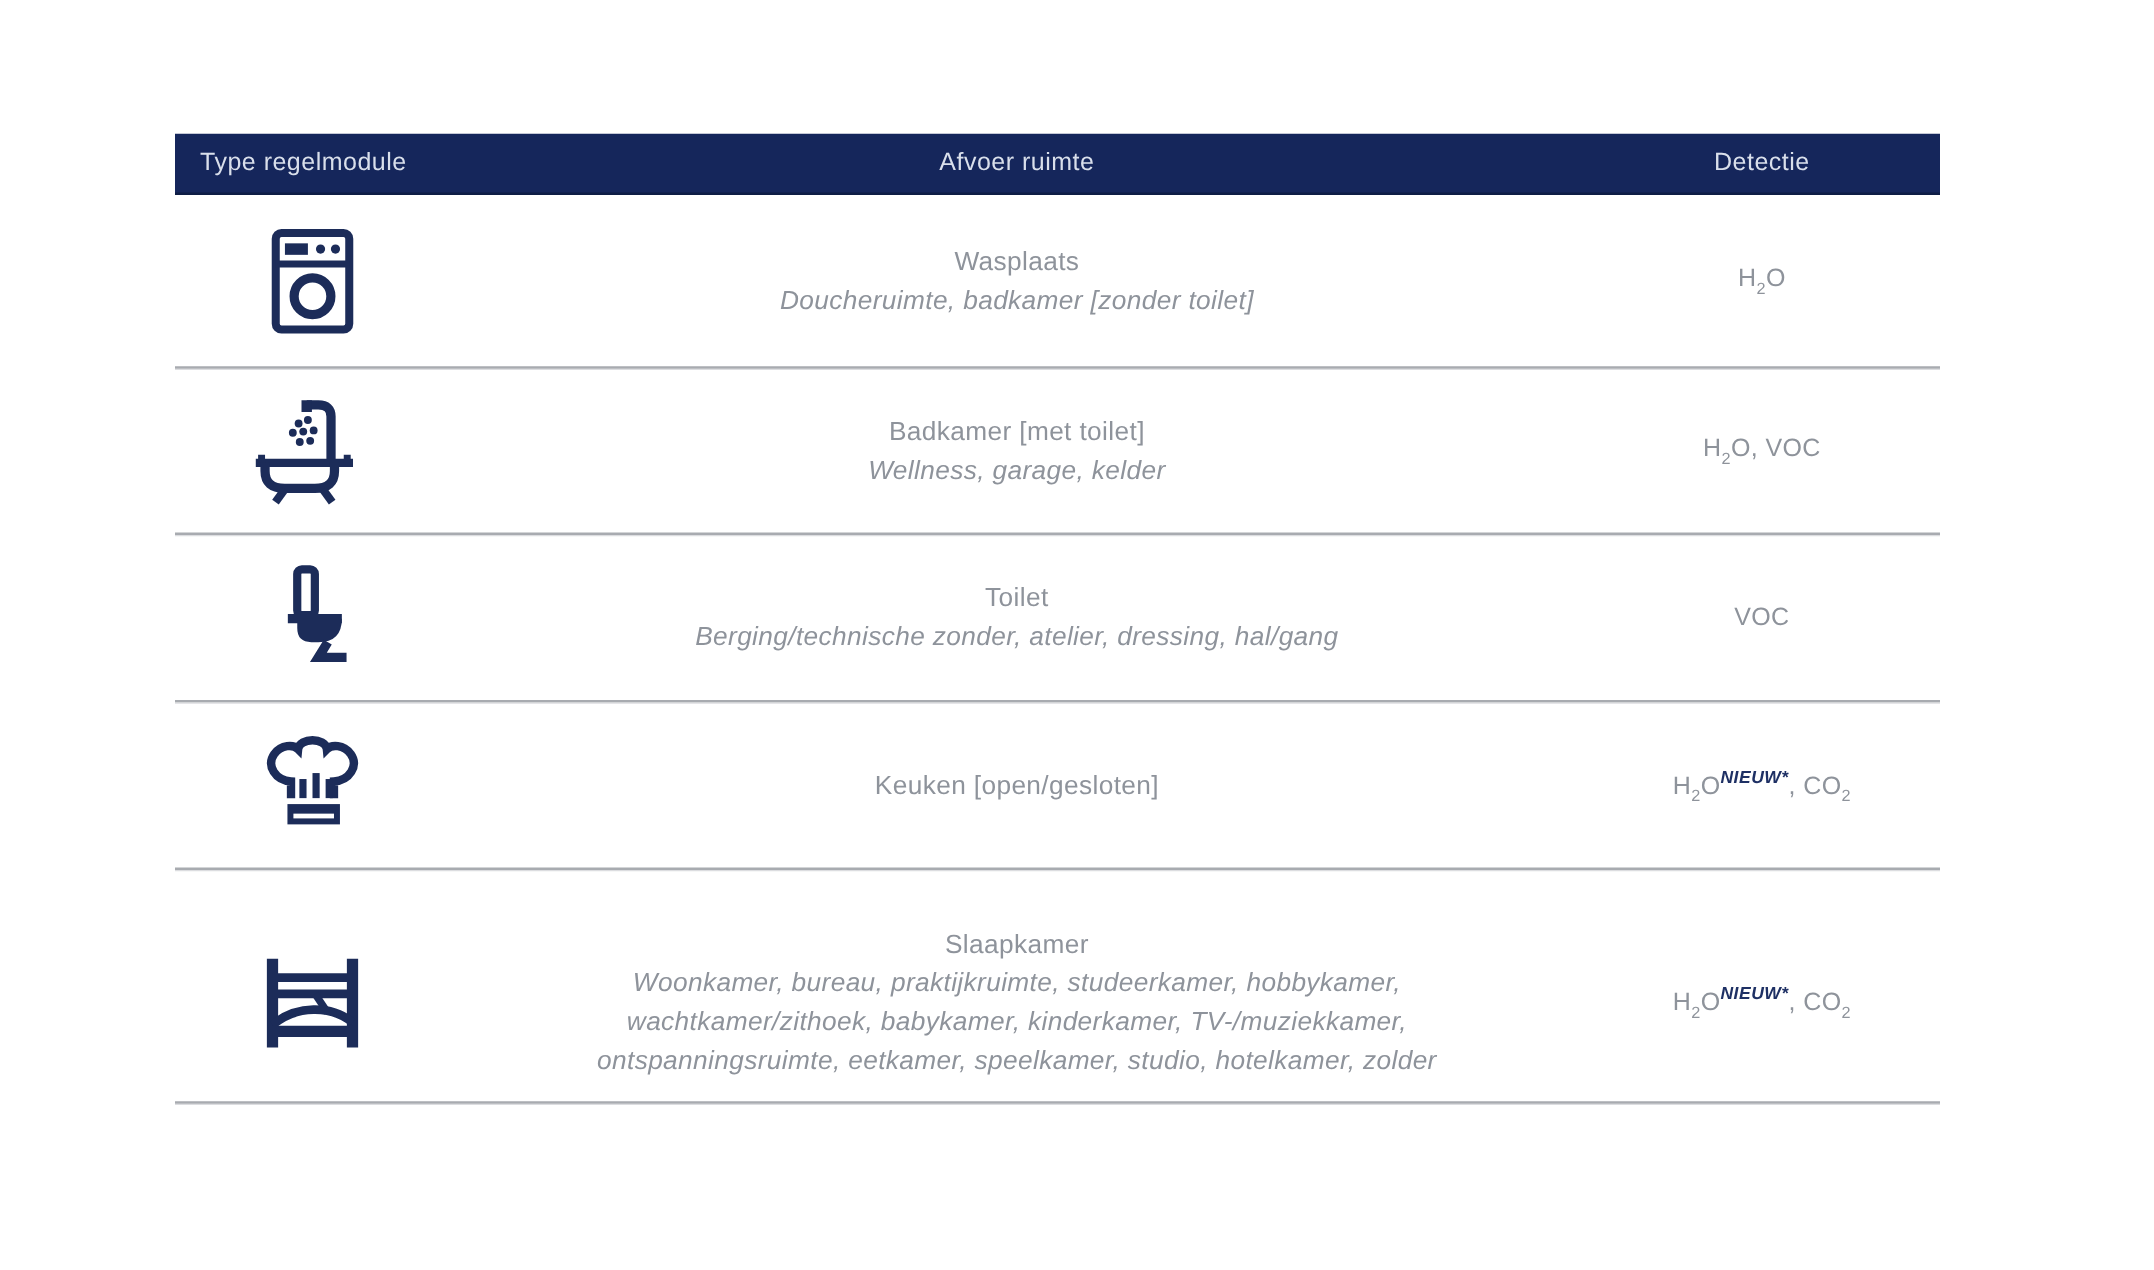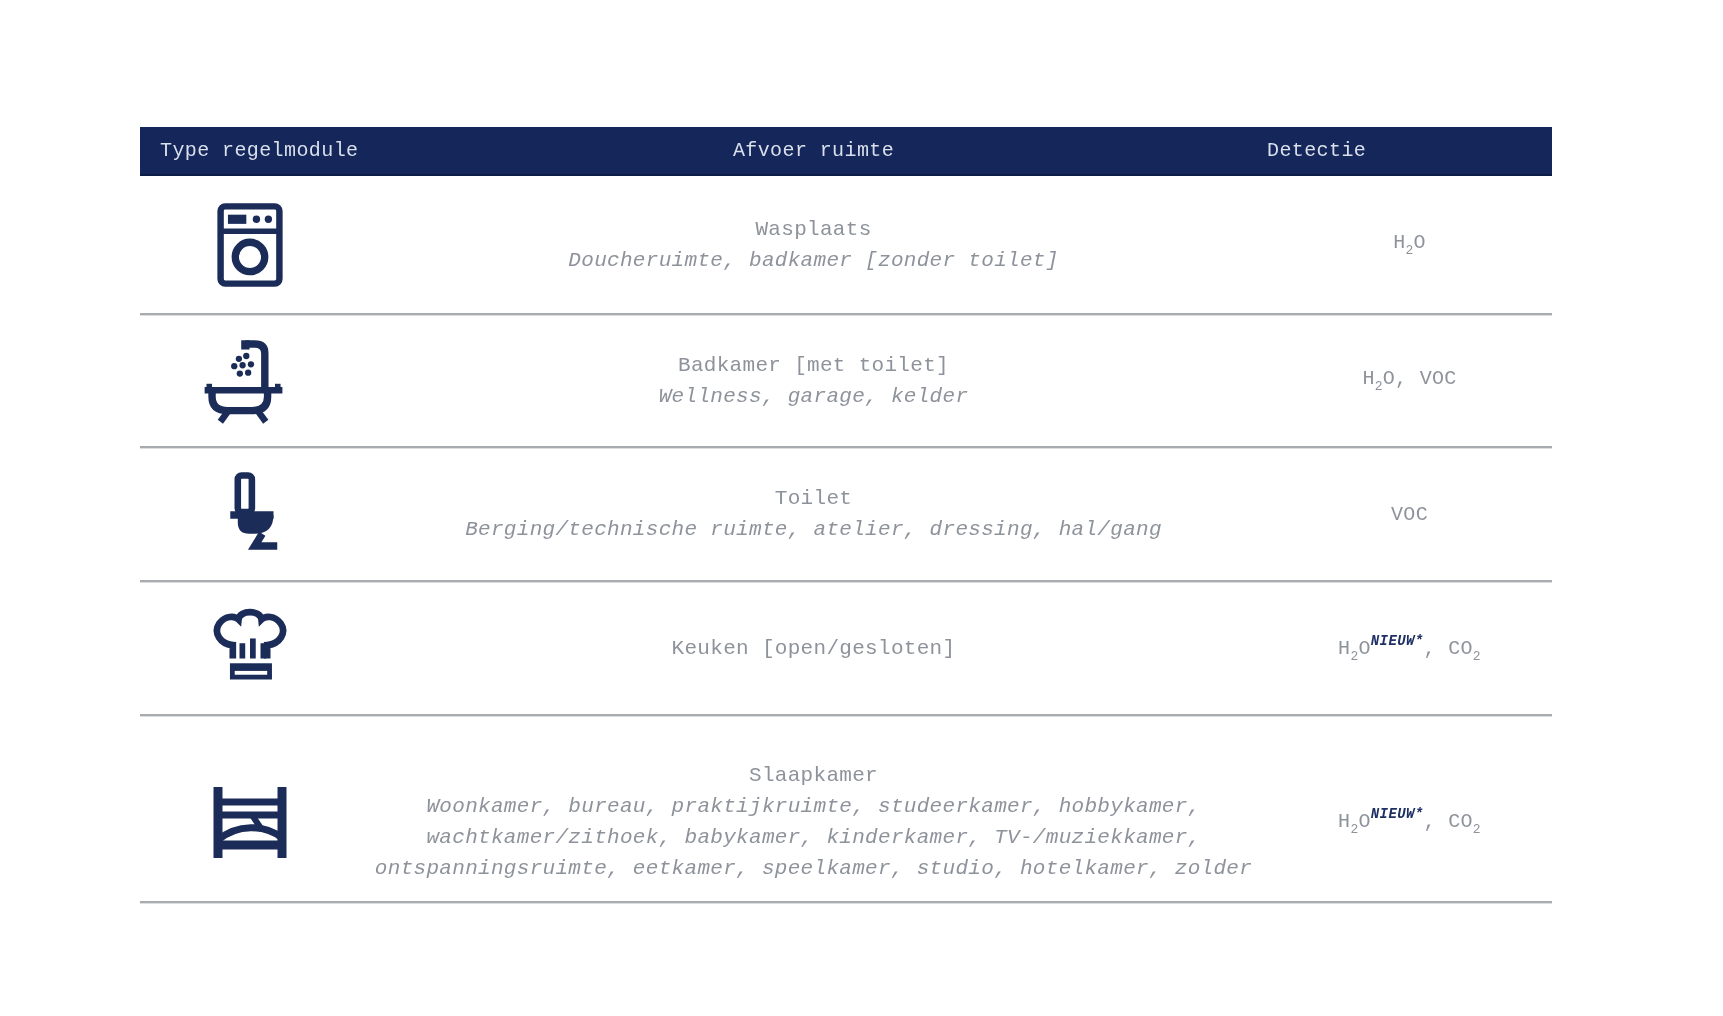--- a/index.html
+++ b/index.html
@@ -2,34 +2,33 @@
 <html style="--header-bg: #15265b; --header-text: #d9dfeb; --body-text: #8e939b; --icon: #1c2c59; --divider: #a8abb0; --nieuw-text: #1e3064;"><head>
 <meta charset="utf-8">
 <style>
   html,body{margin:0;padding:0;background:#ffffff;}
   body{
     width:1723px;height:1016px;overflow:hidden;
     font-family:"Liberation Sans", sans-serif;
   }
   .canvas{position:relative;width:1723px;height:1016px;background:#fff;}
   .spec-table{
-    position:absolute;left:140px;top:127px;width:1412px;
+    position:absolute;left:140px;top:107px;width:1412px;
     border-top:5px solid #dcddе0;
     border-top-color:#dcdde0;
-    font-family:Liberation Mono, monospace;
   }
   .thead{
     display:flex;align-items:center;height:47px;
     background:var(--header-bg,#15265b);
     border-bottom:2px solid #0e1d45;
   }
   .th{color:var(--header-text,#d9dfeb);font-size:20px;letter-spacing:.4px;}
   .th-type{width:220px;padding-left:20px;box-sizing:border-box;white-space:nowrap;}
   .th-afvoer{flex:1;text-align:center;}
-  .th-detectie{width:285px;text-align:left;}
+  .th-detectie{width:285px;text-align:center;}
   .row{
     display:flex;align-items:center;
     border-bottom:2px solid var(--divider,#a8abb0);
     box-shadow:0 1px 0 #dcdde0;
   }
   .icon-cell{width:220px;display:flex;justify-content:center;align-items:center;}
   .icon{color:var(--icon,#1c2c59);display:block;}
   .text-cell{flex:1;text-align:center;color:var(--body-text,#8e939b);}
   .row-title{font-size:21px;line-height:31px;letter-spacing:.3px;}
   .row-subtitle{
@@ -113,21 +112,21 @@
       <div class="icon-cell">
         <svg class="icon" width="62" height="88" viewBox="0 0 66 92" fill="none">
           <rect x="20" y="5" width="15" height="39" rx="4" stroke="currentColor" stroke-width="7"></rect>
           <line x1="12" y1="47" x2="58" y2="47" stroke="currentColor" stroke-width="8"></line>
           <path d="M58,47 q0,20 -20,20 h-6 q-12,0 -12,-12 v-8 z" fill="currentColor"></path>
           <path d="M46,67 L38,80 H62" stroke="currentColor" stroke-width="8"></path>
         </svg>
       </div>
       <div class="text-cell">
         <div class="row-title">Toilet</div>
-        <div class="row-subtitle">Berging/technische ruimte, atelier, dressing, hal/gang</div>
+        <div class="row-subtitle">Berging/technische zonder, atelier, dressing, hal/gang</div>
       </div>
       <div class="det-cell"><span>VOC</span></div>
     </div>
 
     <div class="row row-4">
       <div class="icon-cell">
         <svg class="icon" width="84" height="92" viewBox="0 0 88 94" fill="none">
           <path d="M26,58 V44 C13,43 5,31 12,21 C18,13 28,13 32,17 C33,7 55,7 56,17 C60,13 70,13 76,21 C83,31 75,43 62,44 V58" stroke="currentColor" stroke-width="7"></path>
           <rect x="33" y="42" width="6" height="16" fill="currentColor"></rect>
           <rect x="44" y="37" width="6" height="21" fill="currentColor"></rect>

